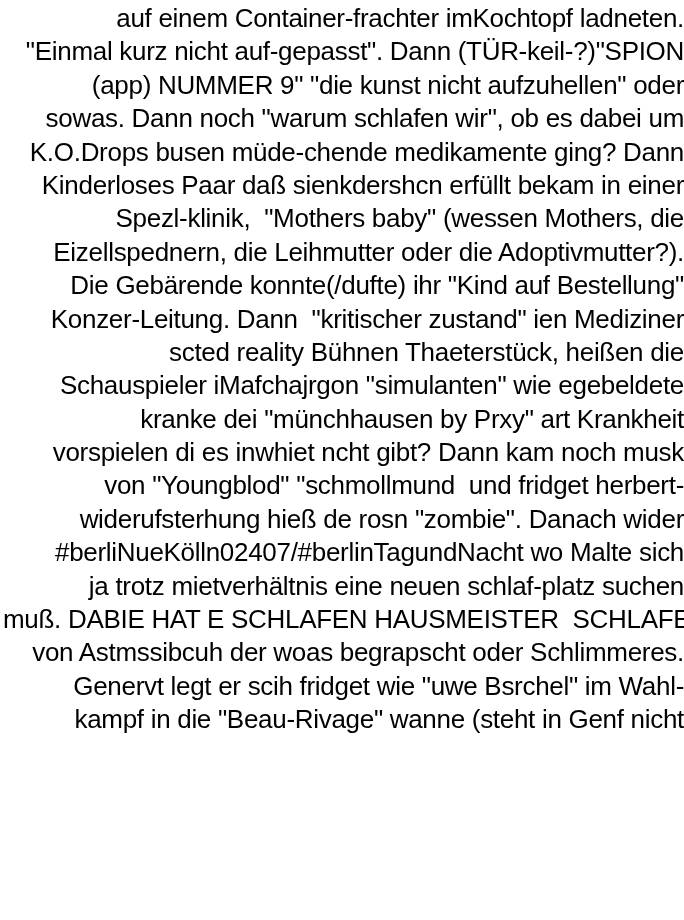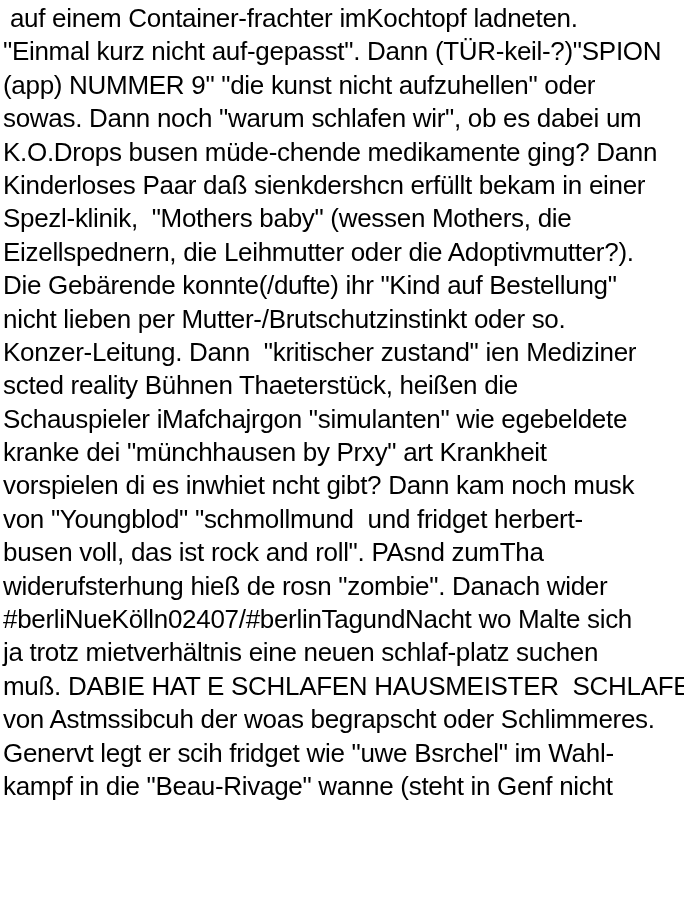--- a/index.html
+++ b/index.html
@@ -14,48 +14,47 @@
     overflow: hidden;
     box-sizing: border-box;
     padding: 2px 0 0 3px;
   }
   .text-block {
     font-family: "Liberation Sans", "DejaVu Sans", sans-serif;
     font-size: 26px;
     line-height: 33.4px;
     color: #000000;
     letter-spacing: -0.3px;
+    text-align: right;
   }
   .line {
     white-space: pre;      
     height: 33.4px;
   }
 </style>
 </head>
 <body>
 
 <div class="page">
   <div class="text-block" id="text-block">
       <div class="line"> auf einem Container-frachter imKochtopf ladneten.</div>
       <div class="line">"Einmal kurz nicht auf-gepasst". Dann (TÜR-keil-?)"SPION</div>
       <div class="line">(app) NUMMER 9" "die kunst nicht aufzuhellen" oder</div>
       <div class="line">sowas. Dann noch "warum schlafen wir", ob es dabei um</div>
       <div class="line">K.O.Drops busen müde-chende medikamente ging? Dann</div>
       <div class="line">Kinderloses Paar daß sienkdershcn erfüllt bekam in einer</div>
       <div class="line">Spezl-klinik,  "Mothers baby" (wessen Mothers, die</div>
       <div class="line">Eizellspednern, die Leihmutter oder die Adoptivmutter?).</div>
       <div class="line">Die Gebärende konnte(/dufte) ihr "Kind auf Bestellung"</div>
-      <div class="line">nicht lieben per Mutter-/Brutschutzinstinkt oder so.</div>
       <div class="line">Konzer-Leitung. Dann  "kritischer zustand" ien Mediziner</div>
       <div class="line">scted reality Bühnen Thaeterstück, heißen die</div>
       <div class="line">Schauspieler iMafchajrgon "simulanten" wie egebeldete</div>
       <div class="line">kranke dei "münchhausen by Prxy" art Krankheit</div>
       <div class="line">vorspielen di es inwhiet ncht gibt? Dann kam noch musk</div>
       <div class="line">von "Youngblod" "schmollmund  und fridget herbert-</div>
-      <div class="line">busen voll, das ist rock and roll". PAsnd zumTha</div>
       <div class="line">widerufsterhung hieß de rosn "zombie". Danach wider</div>
       <div class="line">#berliNueKölln02407/#berlinTagundNacht wo Malte sich</div>
       <div class="line">ja trotz mietverhältnis eine neuen schlaf-platz suchen</div>
       <div class="line">muß. DABIE HAT E SCHLAFEN HAUSMEISTER  SCHLAFEN</div>
       <div class="line">von Astmssibcuh der woas begrapscht oder Schlimmeres.</div>
       <div class="line">Genervt legt er scih fridget wie "uwe Bsrchel" im Wahl-</div>
       <div class="line">kampf in die "Beau-Rivage" wanne (steht in Genf nicht</div>
     </div>
 </div>
 

